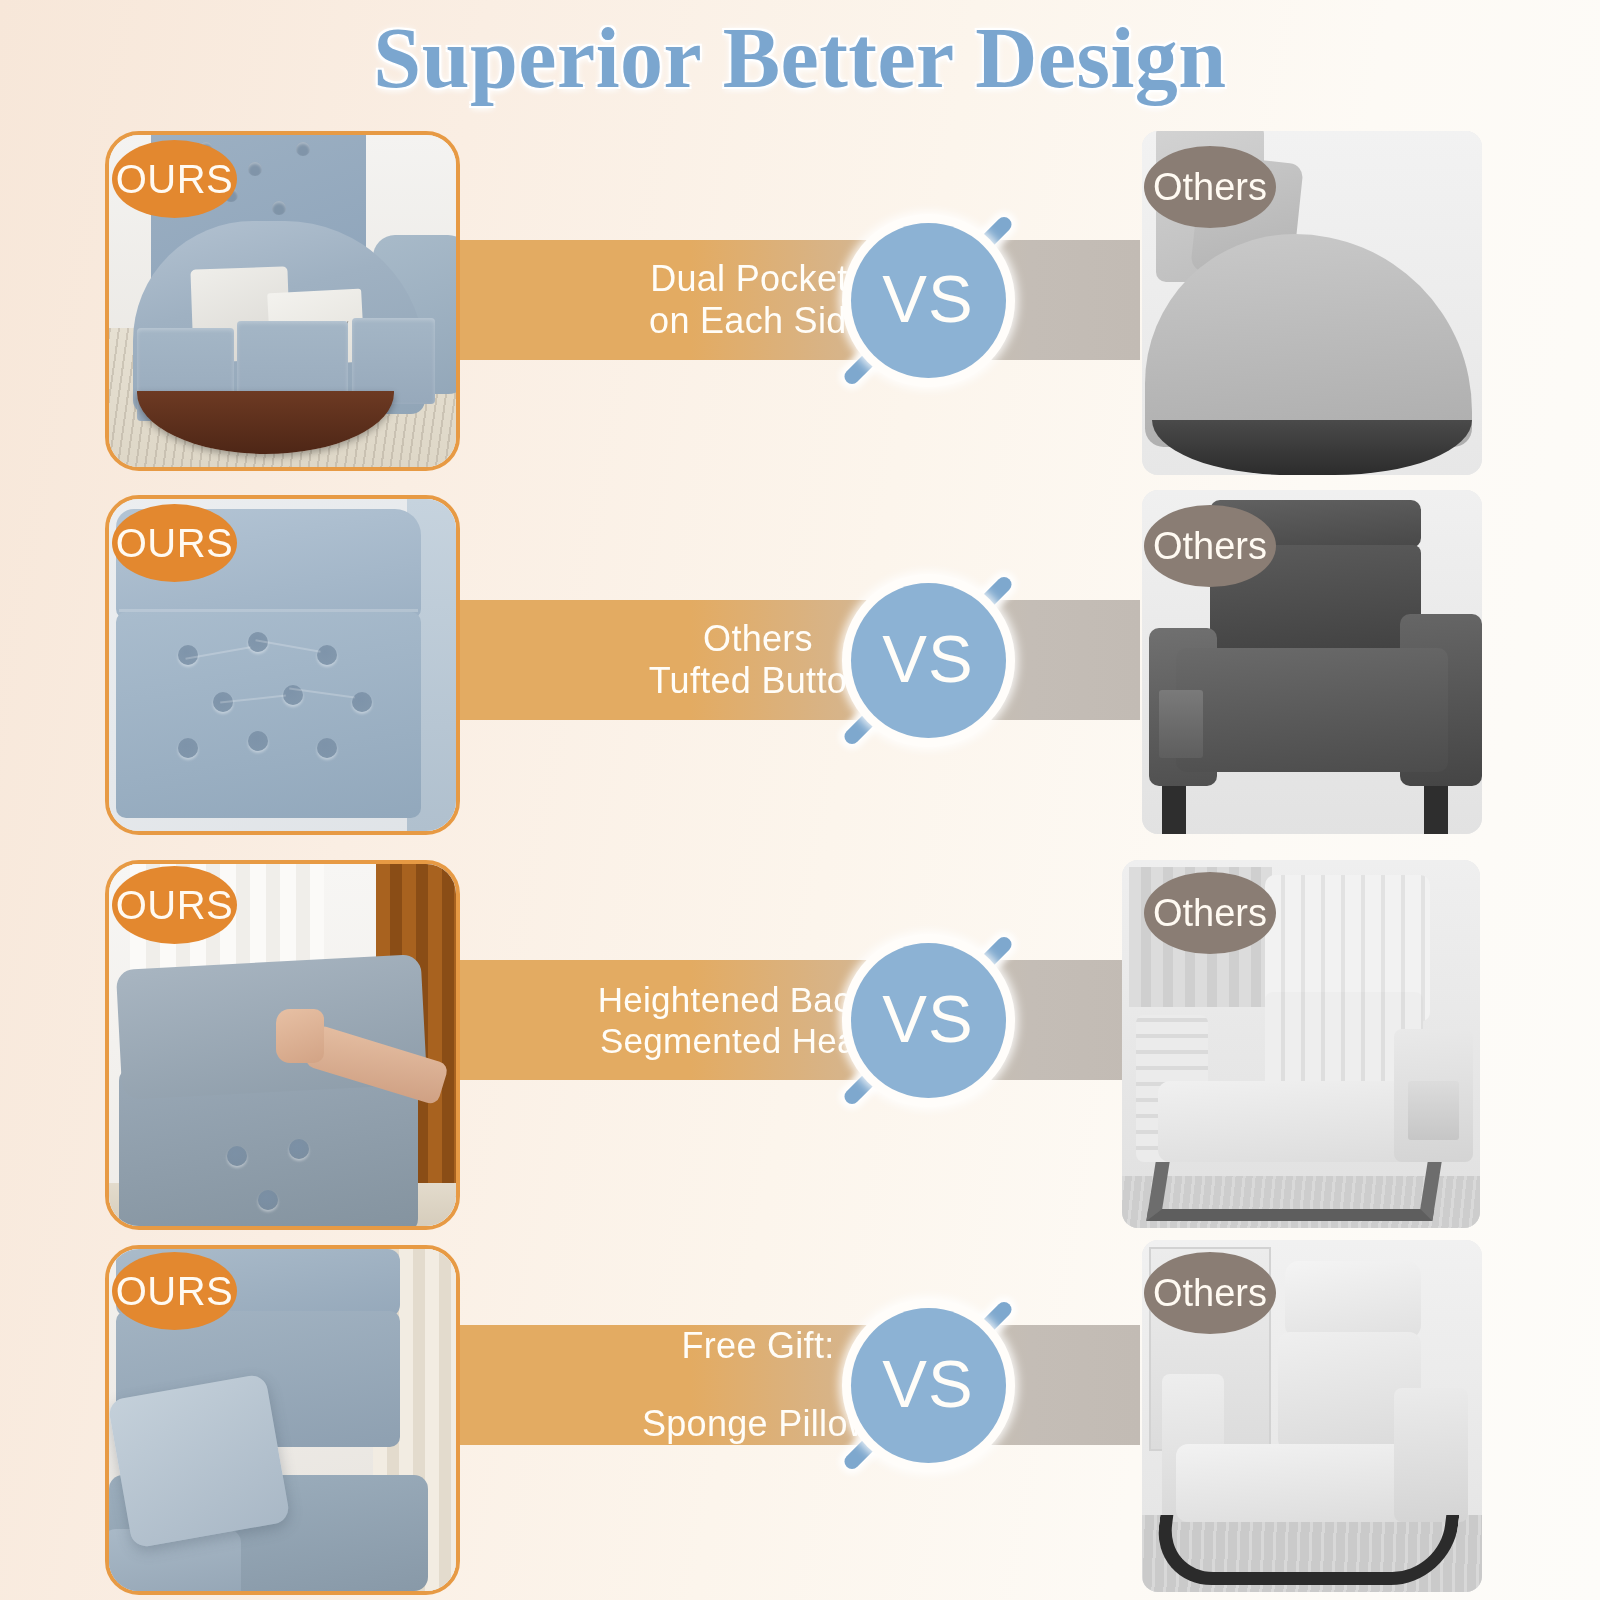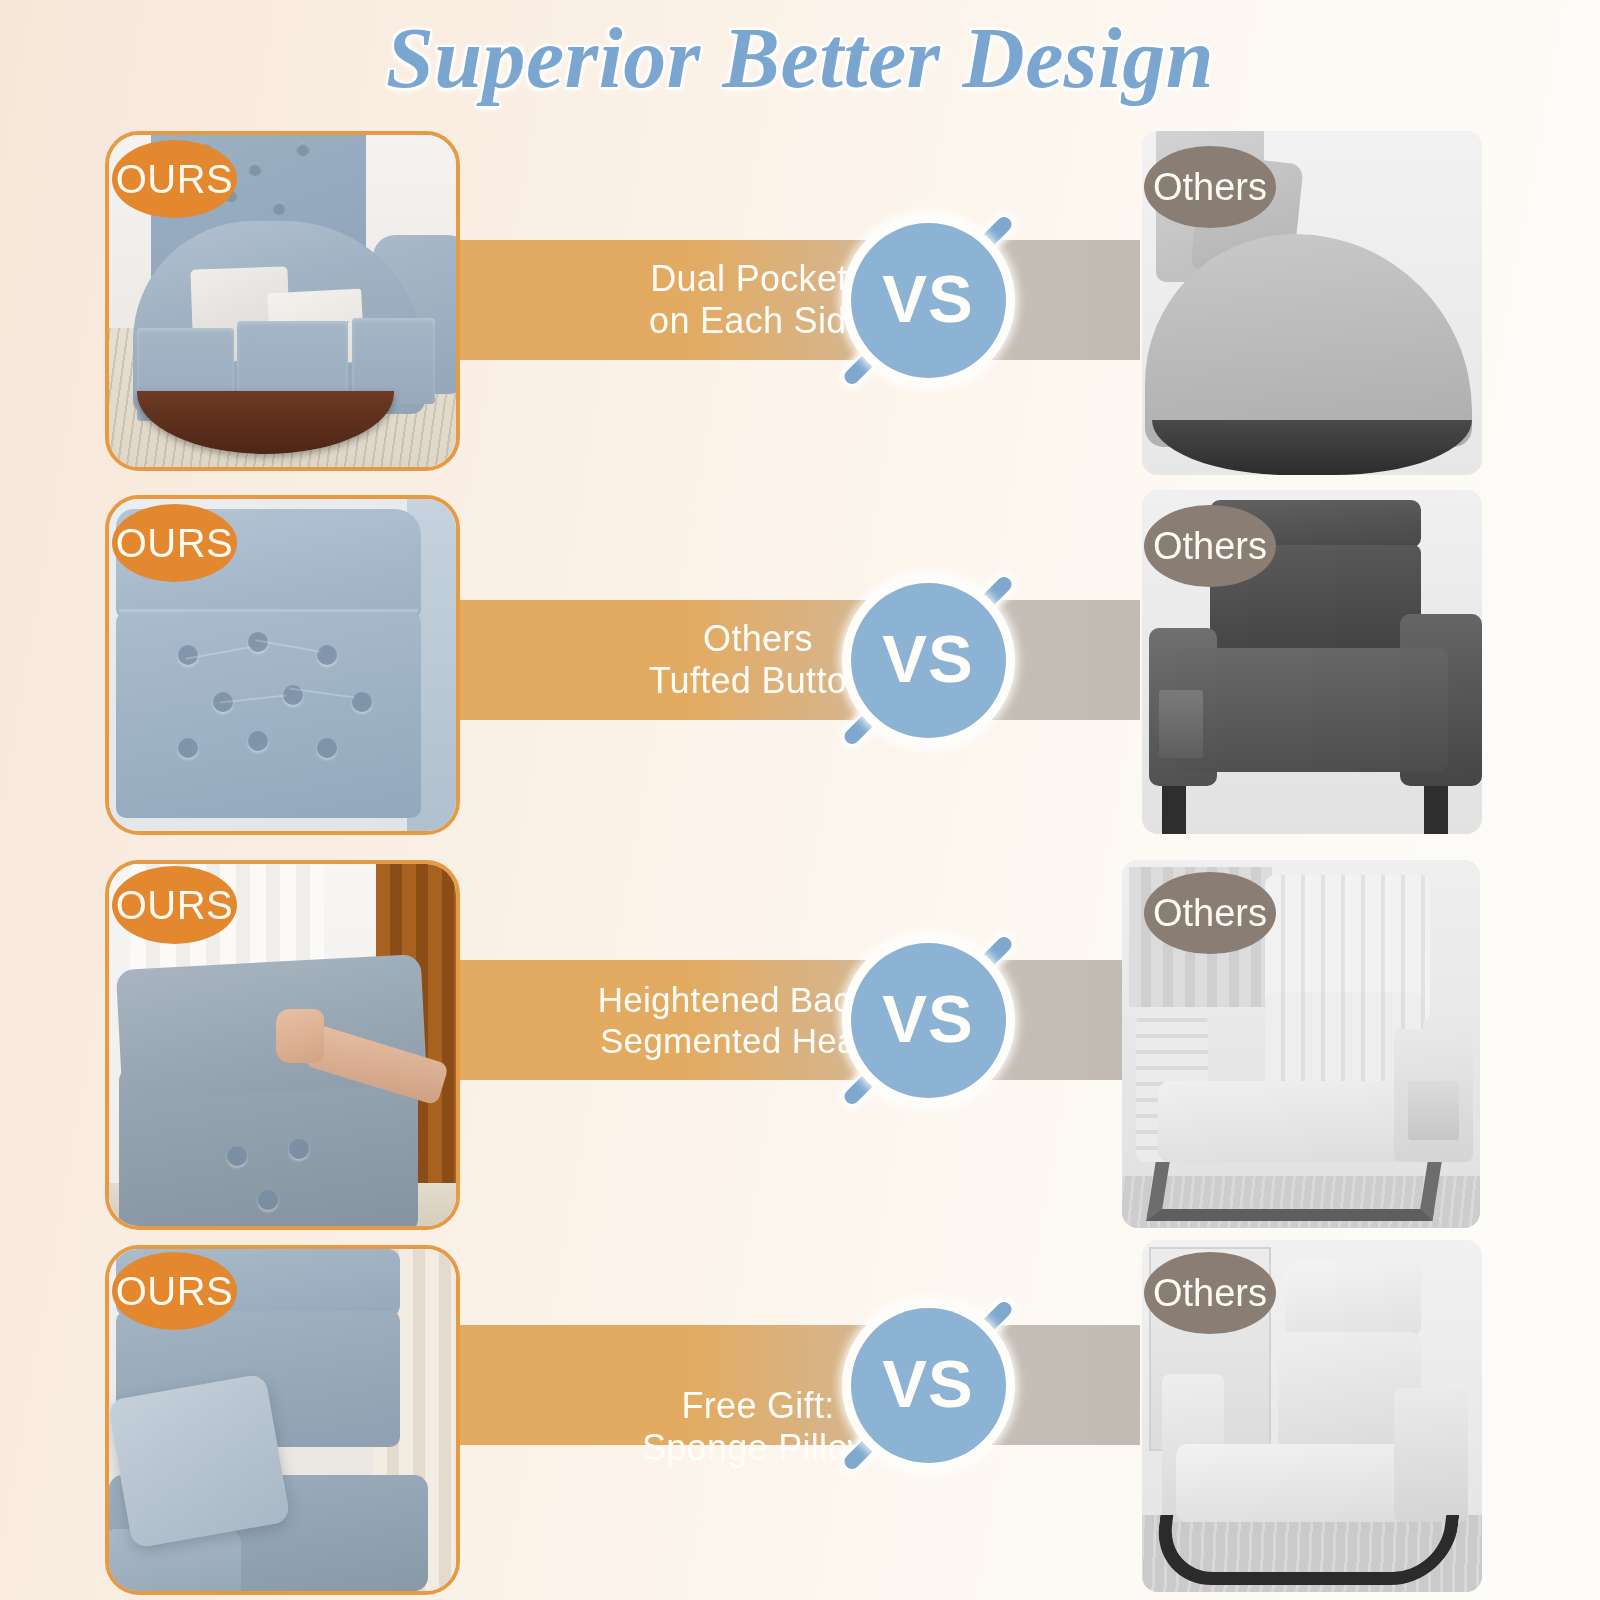--- a/index.html
+++ b/index.html
@@ -16,21 +16,20 @@
   }
 
   
   .title {
     position: absolute;
     left: 0;
     top: 8px;
     width: 1600px;
     text-align: center;
     font-family: "Liberation Serif", "DejaVu Serif", serif;
-    font-style: italic;
     font-weight: bold;
     font-size: 86px;
     letter-spacing: 0.5px;
     color: #7ba6cf;
     text-shadow:
       0 0 2px #fff, 0 0 4px #fff, 0 0 8px #ffffff,
       2px 2px 0 #ffffff, -2px 2px 0 #ffffff,
       2px -2px 0 #ffffff, -2px -2px 0 #ffffff,
       0 3px 6px rgba(255,255,255,0.95);
     white-space: nowrap;
@@ -101,21 +100,21 @@
     border-radius: 50%;
     background: #8cb2d4;
     box-shadow: 0 0 0 9px #fffdfa, 0 0 10px 12px rgba(255,255,255,0.85);
     display: flex;
     align-items: center;
     justify-content: center;
   }
   .vs-circle span {
     color: #fffdf8;
     font-size: 67px;
-    font-weight: 700;
+    font-weight: 400;
     letter-spacing: 1px;
     line-height: 1;
     padding-bottom: 4px;
   }
 
   
   .photo-ours {
     position: absolute;
     border: 4px solid #e79a44;
     border-radius: 34px;
@@ -435,21 +434,21 @@
     </div>
   </div>
   <div class="badge badge-others" style="left:1144px;top:872px;">
     <span>Others</span>
   </div>
 </div>
 
 <div class="row" style="top:0;height:370px;">
 
   <div class="band" style="left:458px;top:1325px;width:682px;"></div>
-  <div class="band-text" style="left:458px;top:1367px;width:600px;">
+  <div class="band-text" style="left:458px;top:1325px;width:600px;justify-content:space-between;">
     <span>Free Gift:</span>
     <span>Sponge Pillow</span>
   </div>
 
   <div class="vs-wrap" style="left:803px;top:1260px;">
     <div class="vs-line"></div>
     <div class="vs-circle">
       <span>VS</span>
     </div>
   </div>

